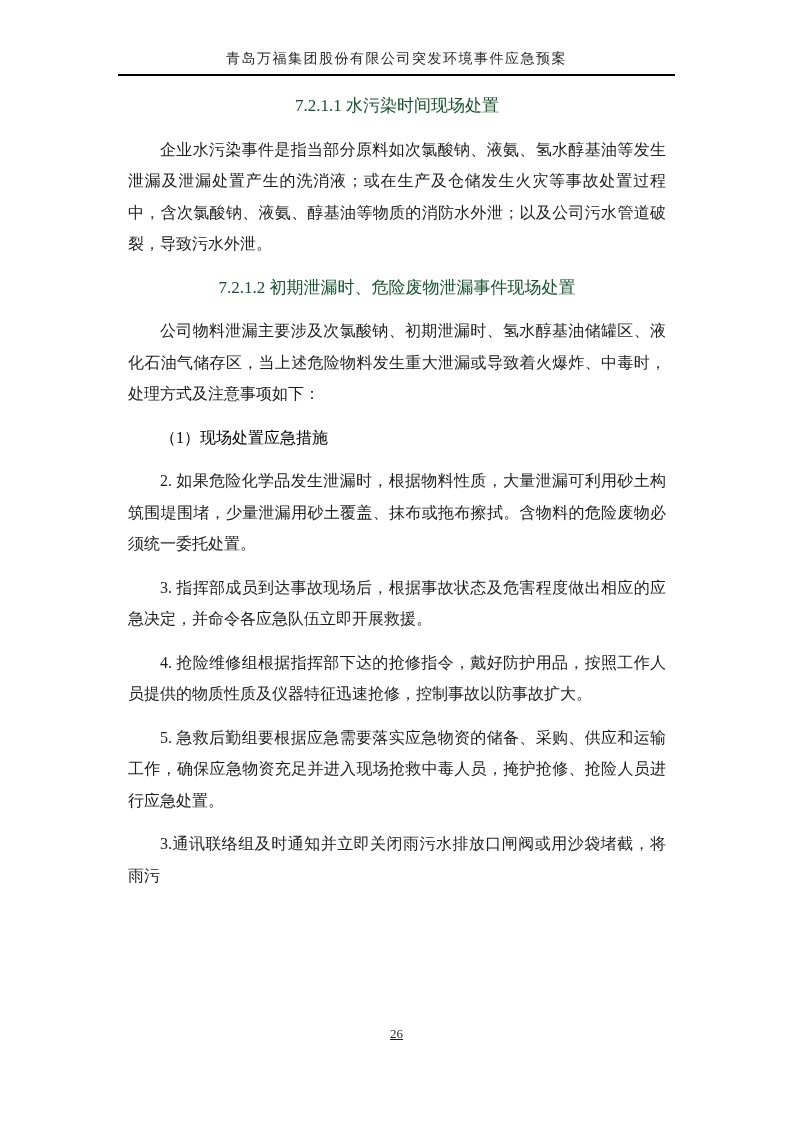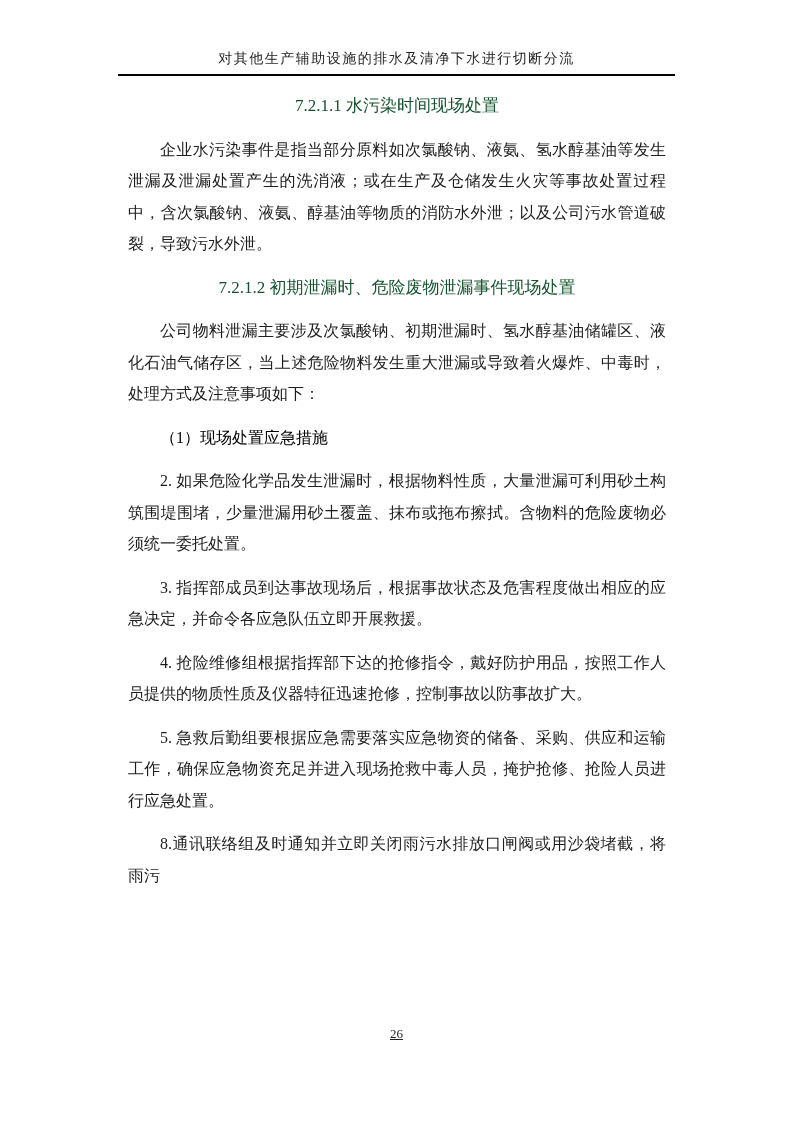--- a/index.html
+++ b/index.html
@@ -74,21 +74,21 @@
     font-size: 13px;
     color: #1d1d1d;
     text-decoration: underline;
   }
 </style>
 </head>
 <body>
 
 <div class="page">
 
-  <div class="doc-header">对其他生产辅助设施的排水及清净下水进行切断分流</div>
+  <div class="doc-header">青岛万福集团股份有限公司突发环境事件应急预案</div>
 
   <div class="header-rule"></div>
 
   <div class="doc-body">
 
     <h2 class="h-num">7.2.1.1 水污染时间现场处置</h2>
 
     <p class="para">企业水污染事件是指当部分原料如次氯酸钠、液氨、氢水醇基油等发生泄漏及泄漏处置产生的洗消液；或在生产及仓储发生火灾等事故处置过程中，含次氯酸钠、液氨、醇基油等物质的消防水外泄；以及公司污水管道破裂，导致污水外泄。</p>
 
 
@@ -100,19 +100,19 @@
 
 
     <p class="para">2. 如果危险化学品发生泄漏时，根据物料性质，大量泄漏可利用砂土构筑围堤围堵，少量泄漏用砂土覆盖、抹布或拖布擦拭。含物料的危险废物必须统一委托处置。</p>
 
     <p class="para">3. 指挥部成员到达事故现场后，根据事故状态及危害程度做出相应的应急决定，并命令各应急队伍立即开展救援。</p>
 
     <p class="para">4. 抢险维修组根据指挥部下达的抢修指令，戴好防护用品，按照工作人员提供的物质性质及仪器特征迅速抢修，控制事故以防事故扩大。</p>
 
     <p class="para">5. 急救后勤组要根据应急需要落实应急物资的储备、采购、供应和运输工作，确保应急物资充足并进入现场抢救中毒人员，掩护抢修、抢险人员进行应急处置。</p>
 
-    <p class="para">8.通讯联络组及时通知并立即关闭雨污水排放口闸阀或用沙袋堵截，将雨污</p>
+    <p class="para">3.通讯联络组及时通知并立即关闭雨污水排放口闸阀或用沙袋堵截，将雨污</p>
 
   </div>
 
   <div class="page-number">26</div>
 
 </div>
 
 </body></html>

